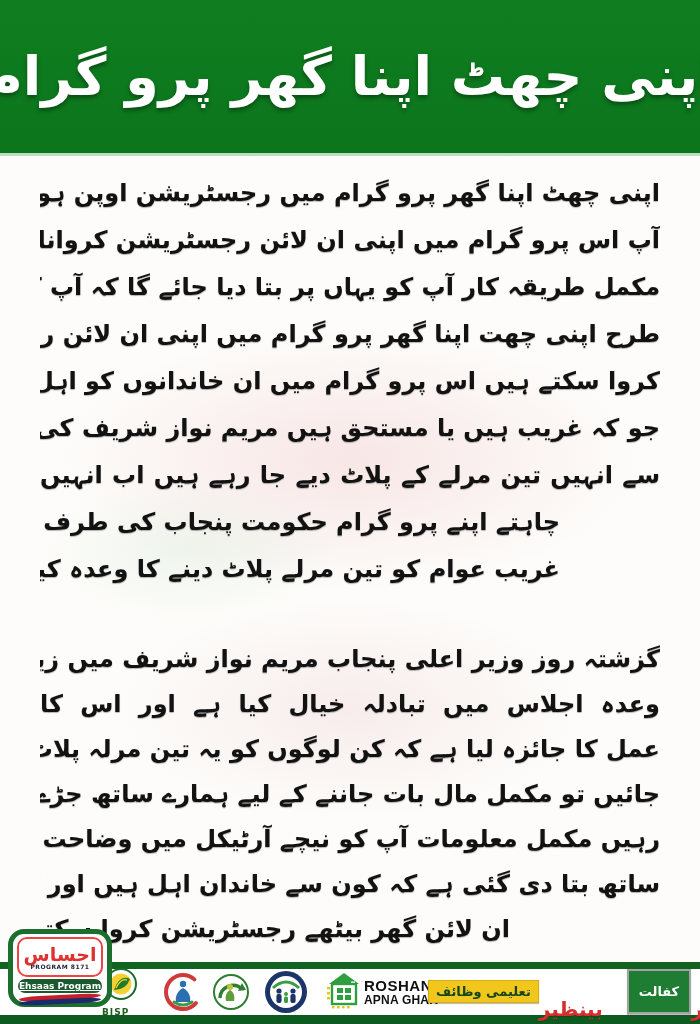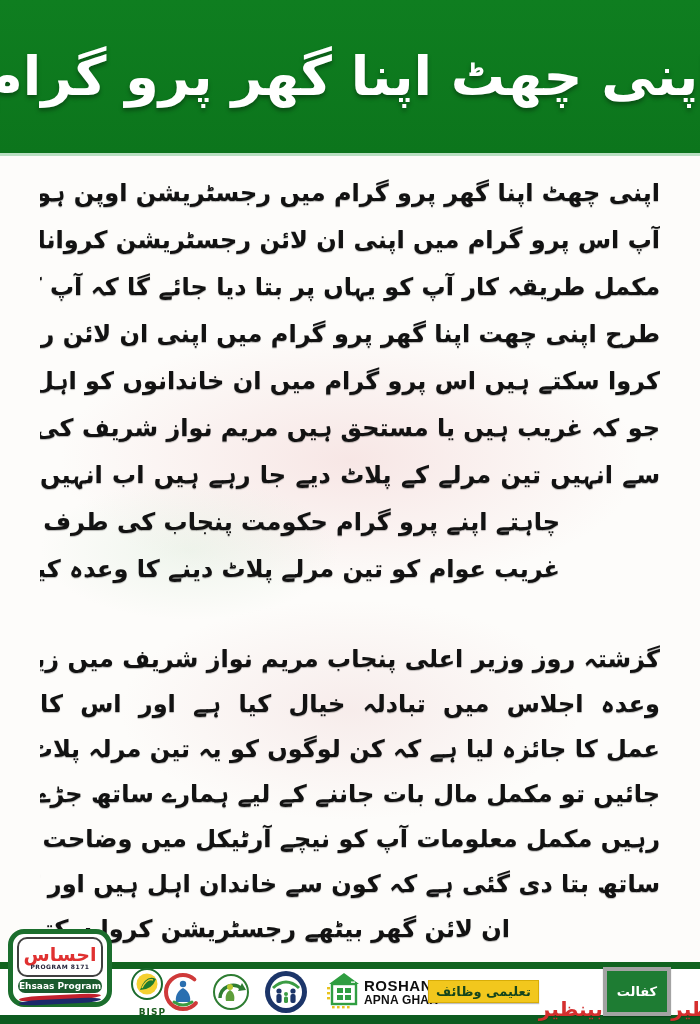--- a/index.html
+++ b/index.html
@@ -46,56 +46,56 @@
   .bar-top{position:absolute;top:962px;left:0;width:700px;height:7px;background:#11631f;}
   .strip{position:absolute;top:969px;left:0;width:700px;height:46px;background:#ffffff;}
   .bar-bottom{position:absolute;top:1015px;left:0;width:700px;height:9px;background:#0d5b20;}
   
   .ehsaas{
     position:absolute;left:8px;top:929px;width:104px;height:78px;
     background:#ffffff;border:5px solid #1b6e2d;border-radius:16px;
     box-sizing:border-box;padding:3px 4px 2px;z-index:5;
   }
   .ehsaas-inner{
-    border:2px solid #404040;border-radius:10px;height:36px;
+    border:2px solid #ef4444;border-radius:10px;height:36px;
     display:flex;flex-direction:column;align-items:center;justify-content:center;
   }
   .ehsaas-callig{color:#e03131;font-size:19px;font-weight:bold;line-height:18px;direction:rtl;}
   .ehsaas-prog{font-size:6px;font-weight:bold;color:#23233a;letter-spacing:.5px;line-height:7px;}
   .ehsaas-pill{
     margin:2px auto 0;background:#1b5a2e;color:#ffffff;border-radius:8px;
-    font-size:9px;font-weight:bold;text-align:center;line-height:14px;height:14px;width:84px;
+    font-size:9px;font-weight:bold;text-align:center;line-height:14px;height:14px;width:84px;text-decoration:underline;
   }
   .swoosh{position:relative;height:10px;margin-top:2px;}
   .swoosh .red,.swoosh .navy{position:absolute;left:2px;right:2px;height:5px;border-radius:50%/100%;}
   .swoosh .red{top:0;background:#c2202d;transform:rotate(-3deg);}
   .swoosh .navy{top:4px;background:#1b2a6b;transform:rotate(-3deg);}
   
   .logo{position:absolute;top:972px;z-index:4;}
-  .bisp-wrap{position:absolute;left:124px;top:968px;width:42px;text-align:right;z-index:4;}
+  .bisp-wrap{position:absolute;left:102px;top:968px;width:42px;text-align:left;z-index:4;}
   .bisp-label{font-size:9px;font-weight:bold;color:#1b5e20;letter-spacing:1px;line-height:9px;}
   .pspa{left:163px;}
   .zakat{left:211px;}
   .family{left:264px;top:970px;}
   .house{left:326px;top:971px;}
   .roshan{
     position:absolute;left:364px;top:978px;color:#101010;line-height:15px;z-index:4;
     font-family:"Liberation Sans",sans-serif;
   }
   .roshan .r1{font-size:15px;font-weight:bold;letter-spacing:.5px;}
   .roshan .r2{font-size:12px;font-weight:bold;letter-spacing:.2px;}
   
   .benazir-row{
     position:absolute;left:428px;top:975px;width:268px;height:32px;z-index:4;
     display:flex;align-items:center;justify-content:space-between;direction:ltr;
   }
   .badge{border-radius:0;font-weight:bold;direction:rtl;white-space:nowrap;
          box-shadow:0 1px 1px rgba(0,0,0,.25);}
   .badge-yellow{background:#f2c71d;color:#15451c;font-size:13px;padding:3px 7px;border:1px solid #d8ad08;}
-  .badge-green{background:#1e7c33;color:#ffffff;font-size:13px;padding:13px 10px;border:4px solid #a3a3a3;}
+  .badge-green{background:#1e7c33;color:#ffffff;font-size:13px;padding:13px 10px;border:2px solid #a3a3a3;margin-left:24px;}
   .benazir-word{color:#d62e2e;font-size:20px;font-weight:bold;direction:rtl;white-space:nowrap;
                 text-shadow:0 1px 1px rgba(0,0,0,.15);margin-top:36px;}
 </style>
 </head>
 <body>
 
 <div class="page">
 
   <div class="hdr">
     <div class="hdr-title">اپنی چھٹ اپنا گھر پرو گرام</div>

